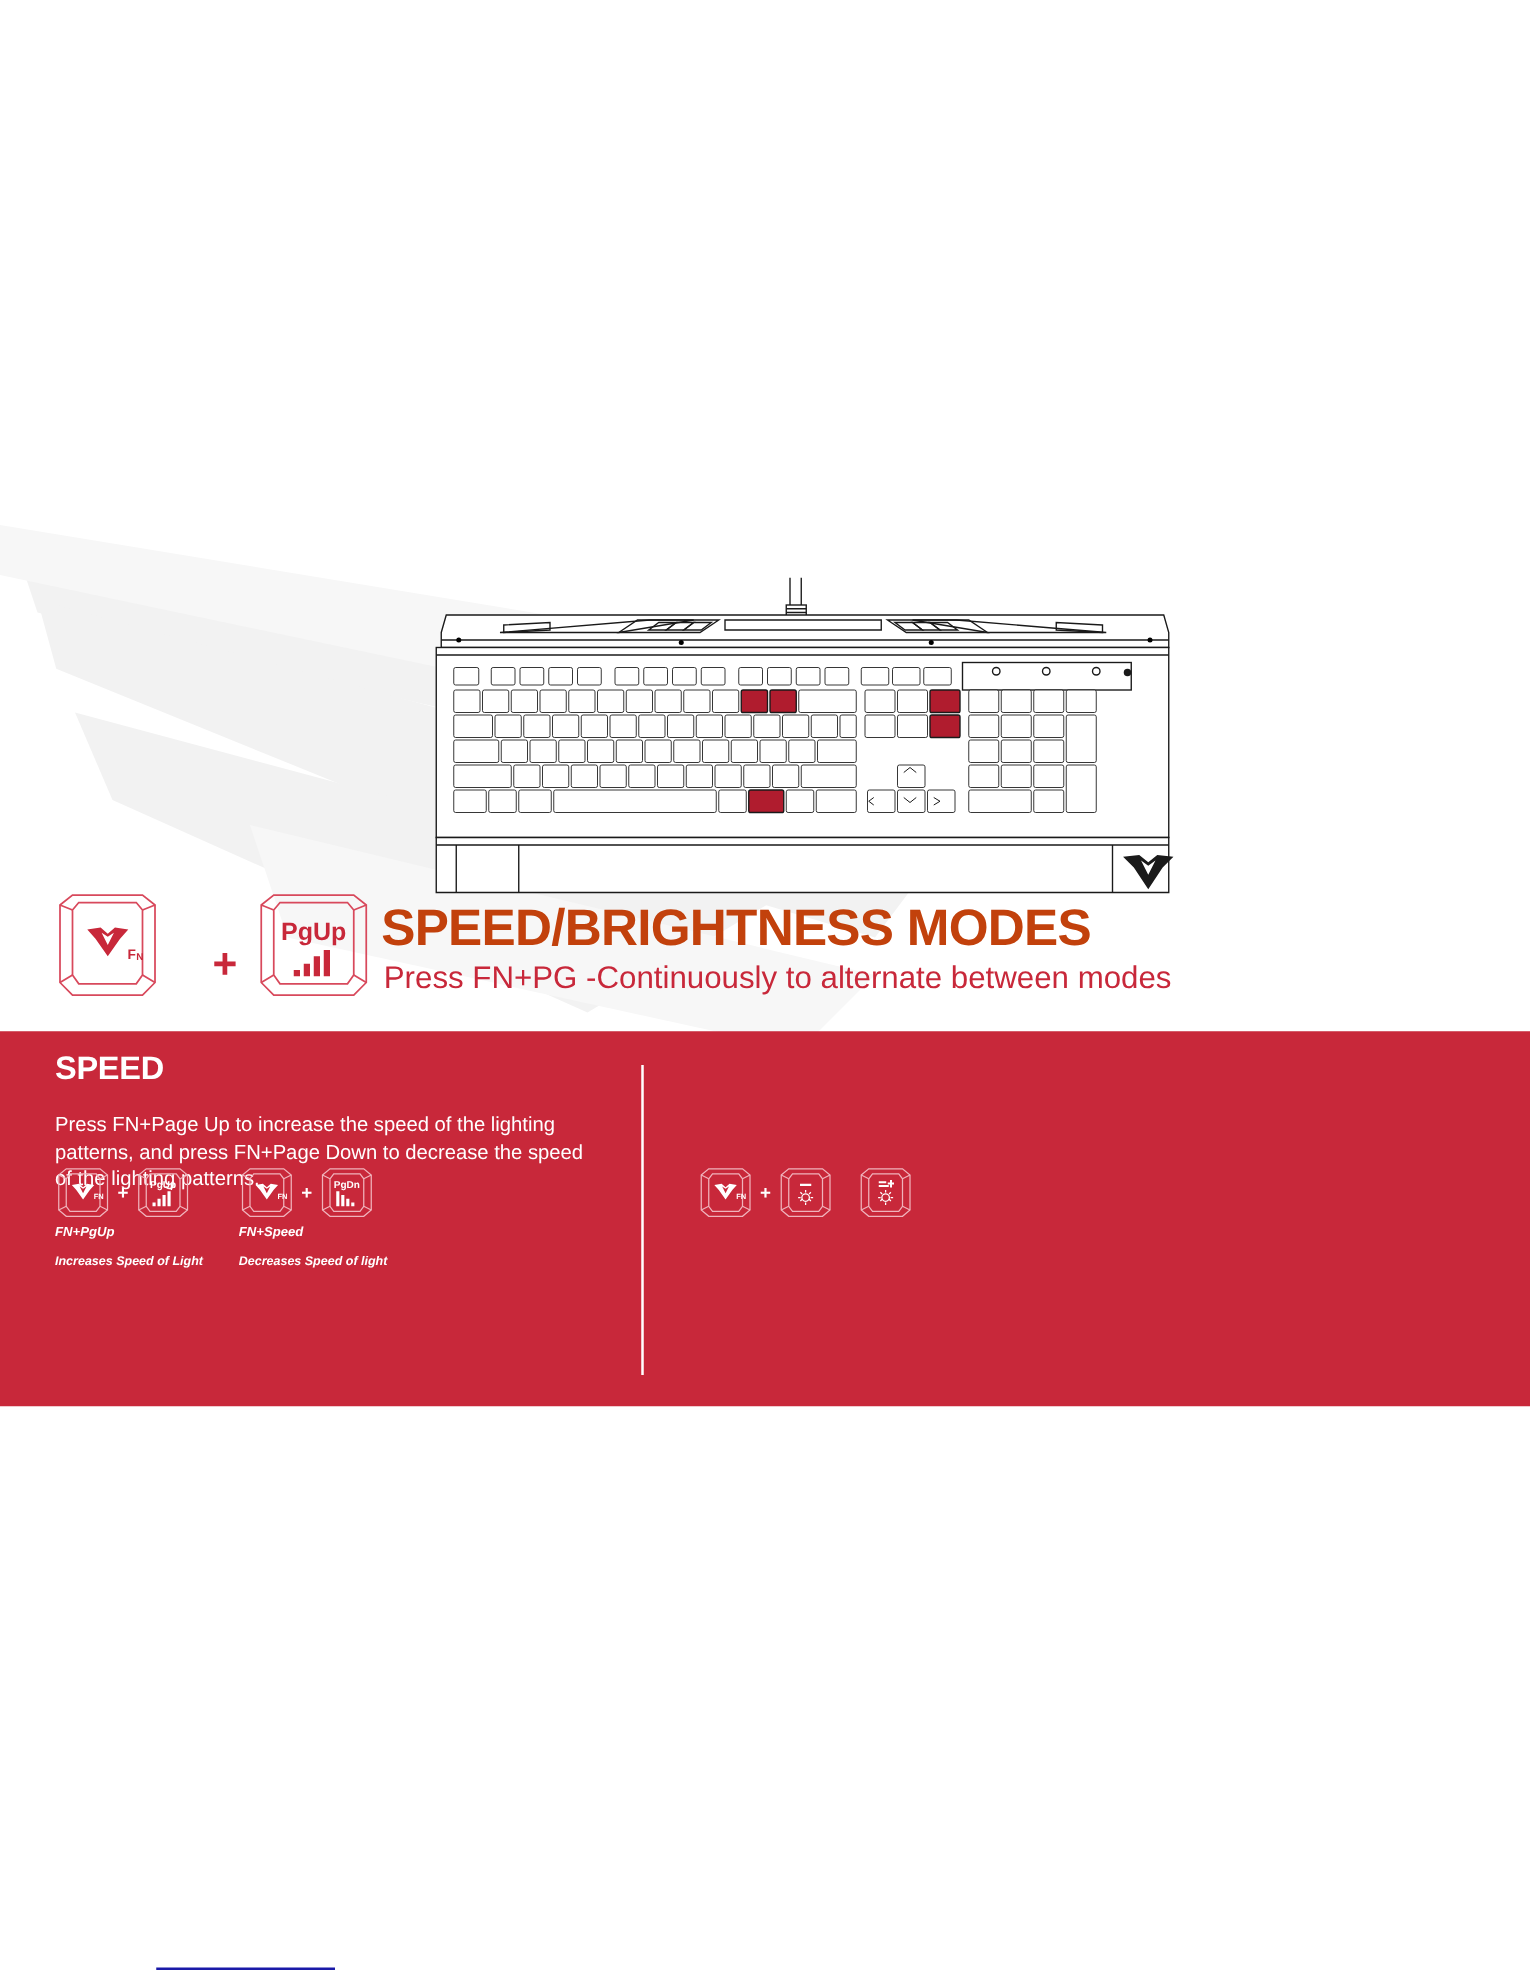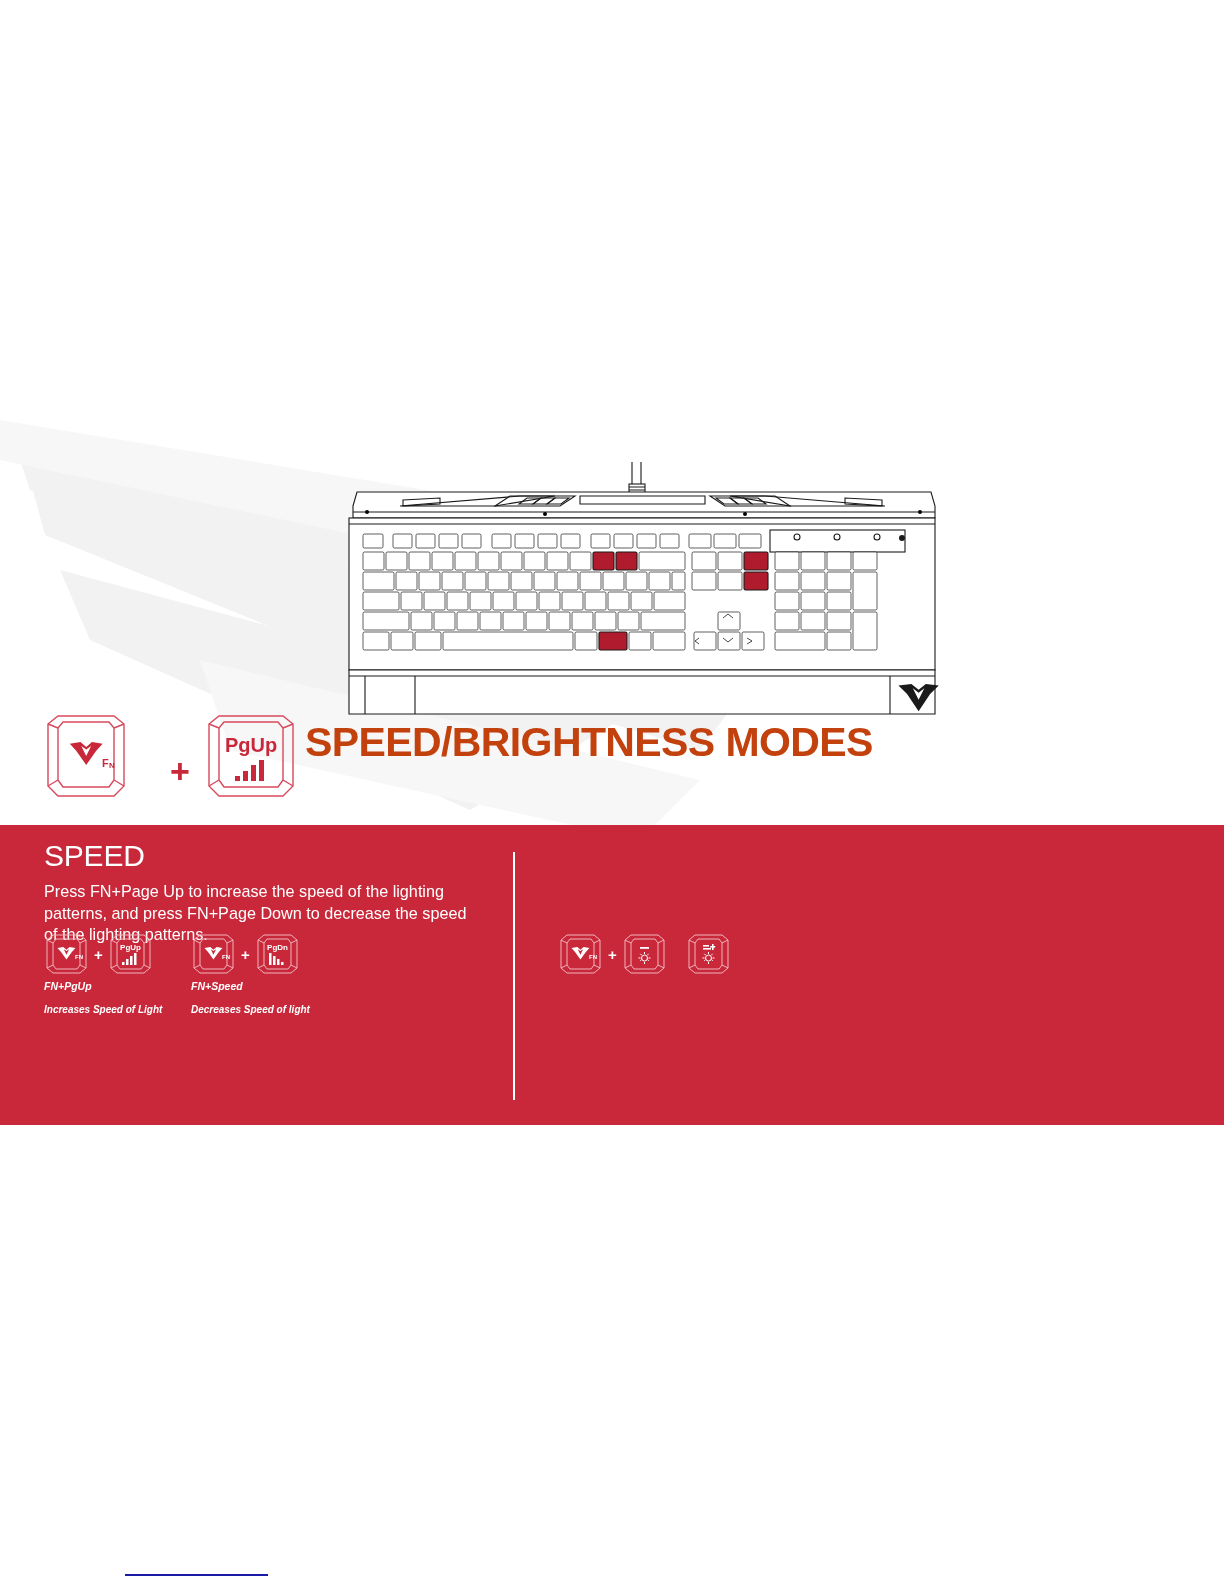--- a/index.html
+++ b/index.html
@@ -29,21 +29,21 @@
 
   
   .band{position:absolute;left:0;top:825px;width:1224px;height:300px;
         background:#c8283a;}
   .divider{position:absolute;left:513px;top:27px;width:2px;height:248px;
            background:#ffffff;}
 
   .col{position:absolute;color:#fff;}
   .col-left{left:44px;top:14px;width:440px;}
   .col-right{left:558px;top:14px;width:450px;}
-  .col h2{margin:0 0 8px 0;font-size:30px;font-weight:400;letter-spacing:-0.2px;}
+  .col h2{margin:0 0 20px 0;font-size:26px;font-weight:700;letter-spacing:-0.2px;}
   .col p{margin:0;font-size:16.2px;line-height:1.33;font-weight:400;}
 
   
   .smallgroup{position:absolute;}
   .sg-keys{display:flex;align-items:center;gap:5px;}
   .sg-cap{margin-top:5px;color:#fff;font-style:italic;line-height:1.18;}
   .sg-cap .t1{font-size:10.5px;font-weight:700;}
   .sg-cap .t2{font-size:10px;font-weight:700;margin-top:12px;}
 
   .bright-keys{position:absolute;left:558px;top:108px;}
@@ -286,20 +286,21 @@
           <rect x="30" y="62" width="5" height="5"></rect>
           <rect x="38" y="57" width="5" height="10"></rect>
           <rect x="46" y="51" width="5" height="16"></rect>
           <rect x="54" y="46" width="5" height="21"></rect>
         </g>
       </svg>
     </div>
   </div>
 
   <div class="hero-title">SPEED/BRIGHTNESS MODES</div>
+  <div class="hero-sub">Press FN+PG -Continuously to alternate between modes</div>
 
   <div class="band">
     <div class="divider"></div>
 
     <div class="col col-left">
       <h2>SPEED</h2>
       <p>Press FN+Page Up to increase the speed of the lighting patterns, and press FN+Page Down to decrease the speed of the lighting patterns.</p>
     </div>
 
     <div class="smallgroup" style="left:44px;top:108px;">

